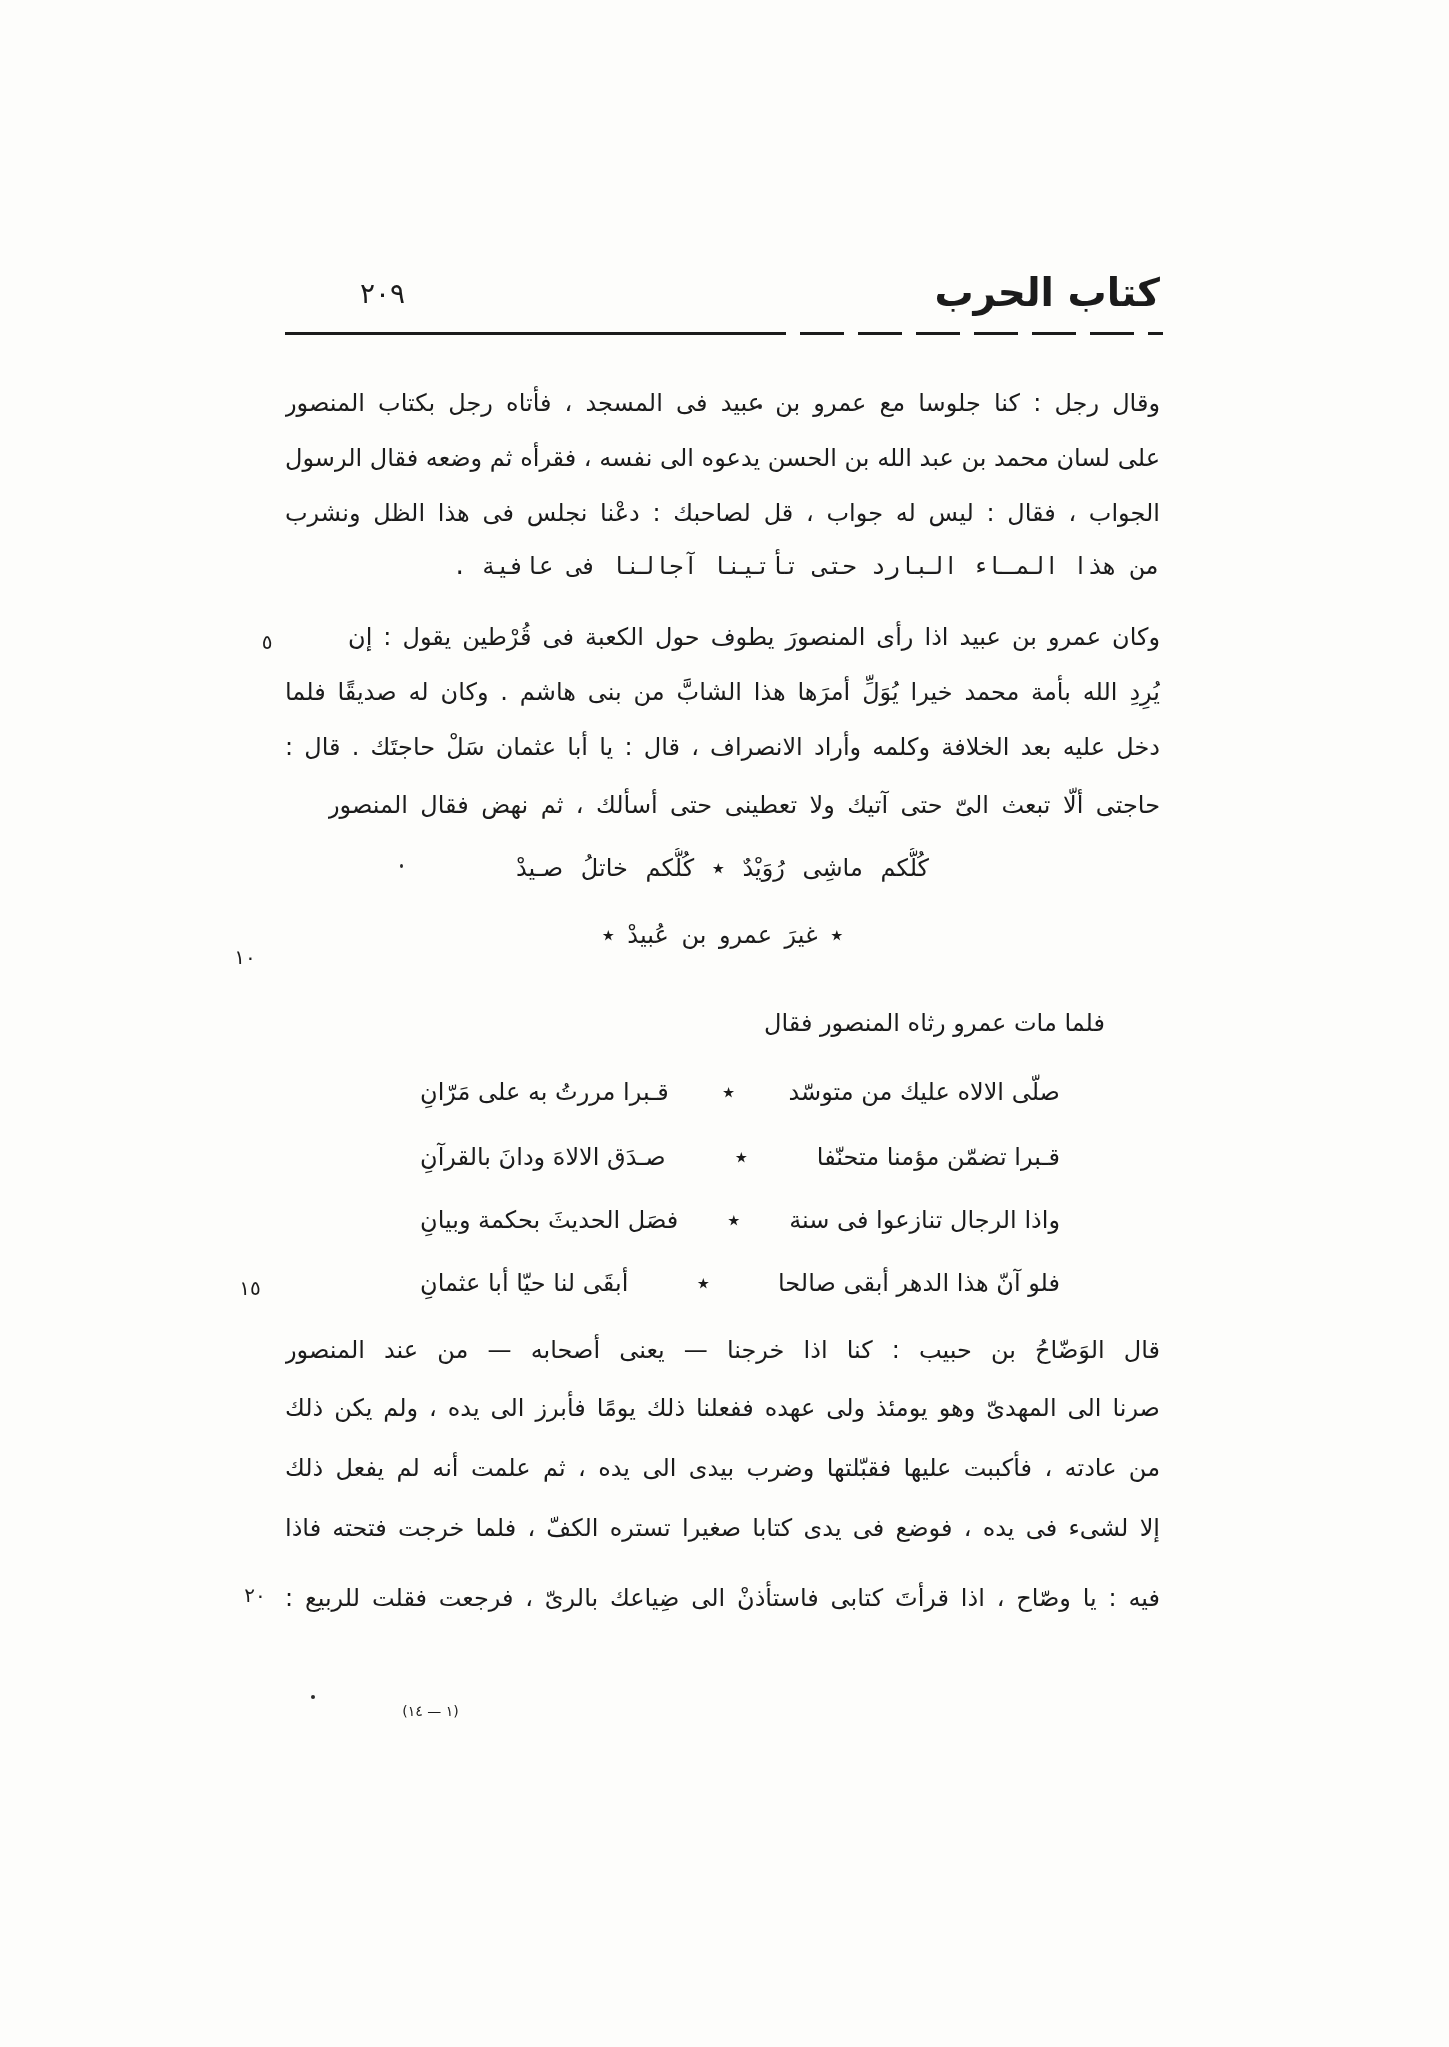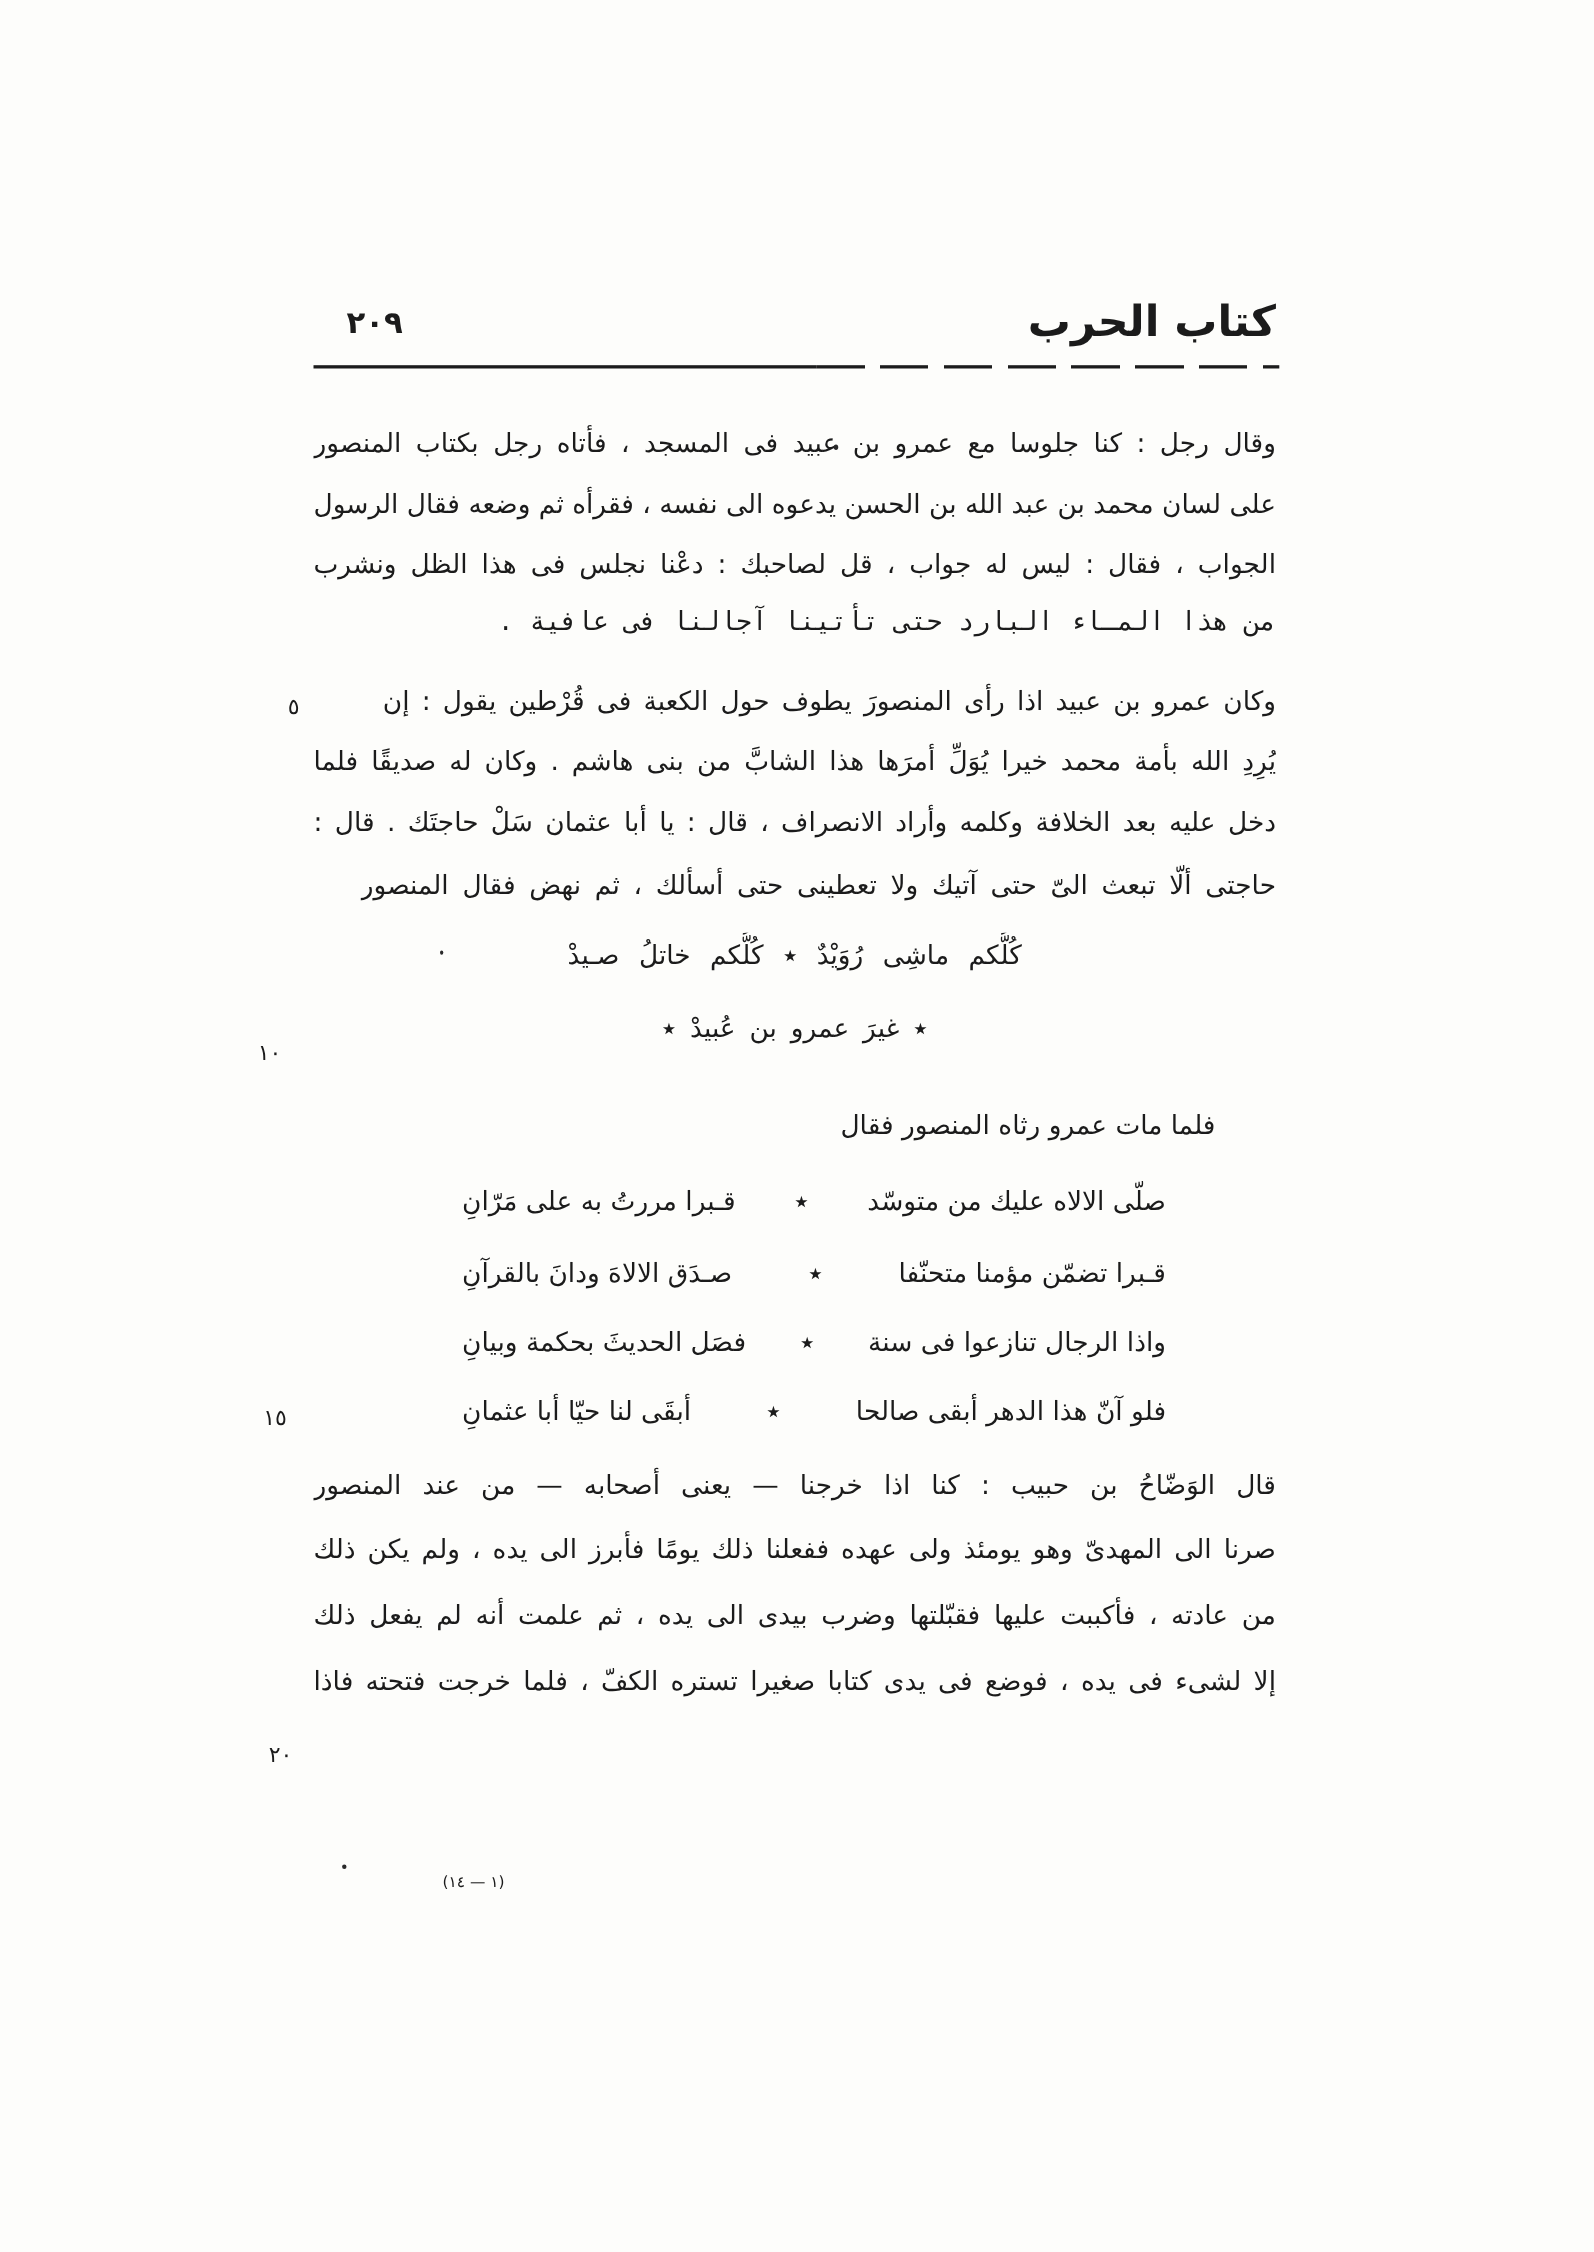--- a/index.html
+++ b/index.html
@@ -14,22 +14,22 @@
   .page{
     position:absolute;inset:0;
     direction:rtl;
   }
   
   .book-title{
     position:absolute;top:270px;left:285px;right:289px;
     text-align:right;font-size:39px;font-weight:bold;
   }
   .page-number{
-    position:absolute;top:277px;left:315px;width:80px;
-    text-align:left;font-size:28px;font-weight:bold;direction:ltr;
+    position:absolute;top:277px;left:325px;width:80px;
+    text-align:right;font-size:28px;font-weight:normal;direction:ltr;
   }
   .rule{
     position:absolute;top:332px;left:285px;width:878px;height:3px;
     display:flex;direction:ltr;
   }
   .rule .solid{width:52%;height:3px;background:#1c1c1c;}
   .rule .dashes{flex:1;height:3px;
     background:repeating-linear-gradient(to right,#1c1c1c 0 44px,transparent 44px 58px);}
   
   .line{
@@ -107,20 +107,21 @@
   <div class="poem-line" style="top:1263px">
     <span>فلو آنّ هذا الدهر أبقى صالحا</span>
     <span class="star">٭</span>
     <span>أبقَى لنا حيّا أبا عثمانِ</span>
   </div>
 
   <div class="line" style="top:1330px">قال الوَضّاحُ بن حبيب : كنا اذا خرجنا — يعنى أصحابه — من عند المنصور</div>
   <div class="line" style="top:1388px">صرنا الى المهدىّ وهو يومئذ ولى عهده ففعلنا ذلك يومًا فأبرز الى يده ، ولم يكن ذلك</div>
   <div class="line" style="top:1448px">من عادته ، فأكببت عليها فقبّلتها وضرب بيدى الى يده ، ثم علمت أنه لم يفعل ذلك</div>
   <div class="line" style="top:1508px">إلا لشىء فى يده ، فوضع فى يدى كتابا صغيرا تستره الكفّ ، فلما خرجت فتحته فاذا</div>
+  <div class="line" style="top:1578px">فيه : يا وصّاح ، اذا قرأتَ كتابى فاستأذنْ الى ضِياعك بالرىّ ، فرجعت فقلت للربيع :</div>
 
   <div class="margin-num" style="top:630px;left:250px">٥</div>
   <div class="margin-num" style="top:945px;left:228px">١٠</div>
   <div class="margin-num" style="top:1276px;left:233px">١٥</div>
   <div class="margin-num" style="top:1583px;left:238px">٢٠</div>
 
   <div class="signature">(١ — ١٤)</div>
 
   <div class="speck" style="top:404px;left:758px;width:4px;height:5px"></div>
   <div class="speck" style="top:864px;left:400px;width:3px;height:4px"></div>

